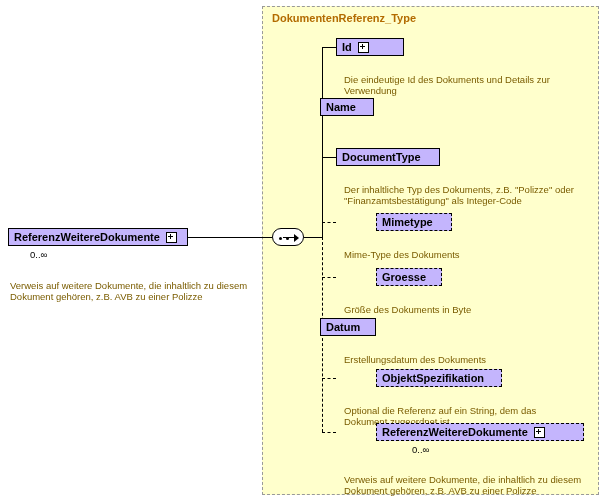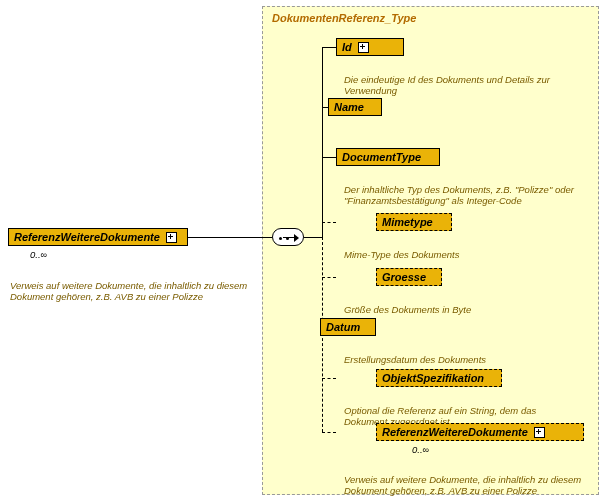--- a/index.html
+++ b/index.html
@@ -5,21 +5,21 @@
   html,body{margin:0;padding:0;}
   body{
     width:605px;height:501px;
     background:#ffffff;
     font-family:"Liberation Sans", sans-serif;
     font-size:11px;
     color:#000000;
     position:relative;
     overflow:hidden;
   }
-  #canvas{position:absolute;left:0;top:0;width:605px;height:501px;font-style:italic;}
+  #canvas{position:absolute;left:0;top:0;width:605px;height:501px;}
 
   
   .panel{
     position:absolute;
     left:262px;top:6px;
     width:337px;height:489px;
     background:#ffffcc;
     border:1px dashed #999999;
     box-sizing:border-box;
   }
@@ -28,21 +28,21 @@
     left:272px;top:12px;
     font-size:11px;
     font-weight:bold;
     color:#b36b00;
     white-space:nowrap;
   }
 
   
   .box{
     position:absolute;
-    background:#eab308;
+    background:#c4b5fd;
     box-sizing:border-box;
     height:18px;
     display:flex;
     align-items:center;
     padding:0 5px;
     font-size:11px;
     font-weight:bold;
     color:#000000;
     white-space:nowrap;
   }
@@ -147,21 +147,21 @@
 
   <div class="ln h" style="left:322px;top:47px;width:14px;"></div>
   <div class="box solid" style="left:336px;top:38px;width:68px;">
     <span class="lbl">Id</span>
     <span class="plus"></span>
   </div>
   <div class="note" style="left:344px;top:62px;width:250px;">Die eindeutige Id des Dokuments und Details zur
 Verwendung</div>
 
   <div class="ln h" style="left:322px;top:107px;width:14px;"></div>
-  <div class="box solid" style="left:328px;top:98px;width:54px;">
+  <div class="box solid" style="left:320px;top:98px;width:54px;">
     <span class="lbl">Name</span>
   </div>
 
   <div class="ln h" style="left:322px;top:157px;width:14px;"></div>
   <div class="box solid" style="left:336px;top:148px;width:104px;">
     <span class="lbl">DocumentType</span>
   </div>
   <div class="note" style="left:344px;top:172px;width:250px;">Der inhaltliche Typ des Dokuments, z.B. "Polizze" oder
 "Finanzamtsbestätigung" als Integer-Code</div>
 

